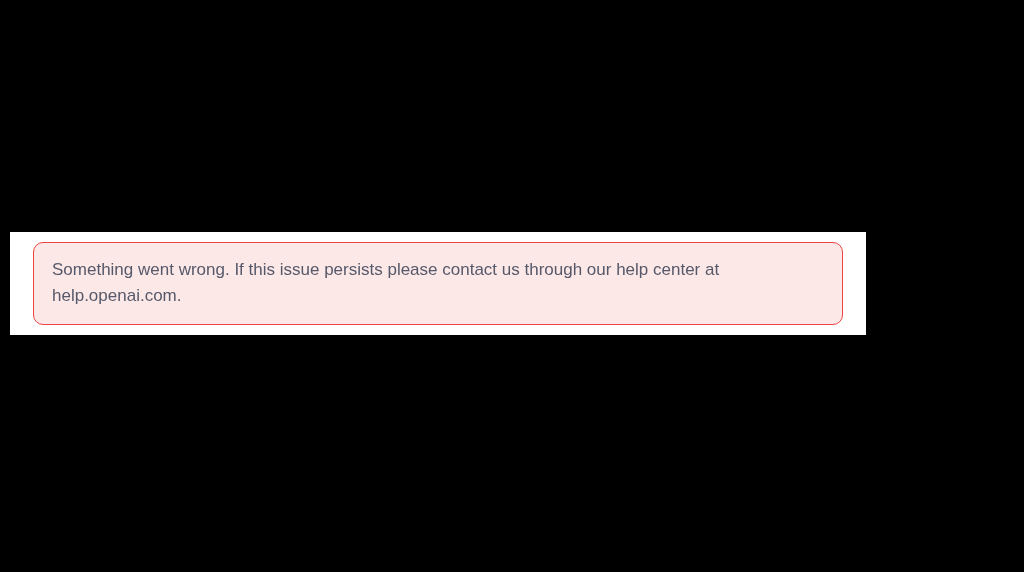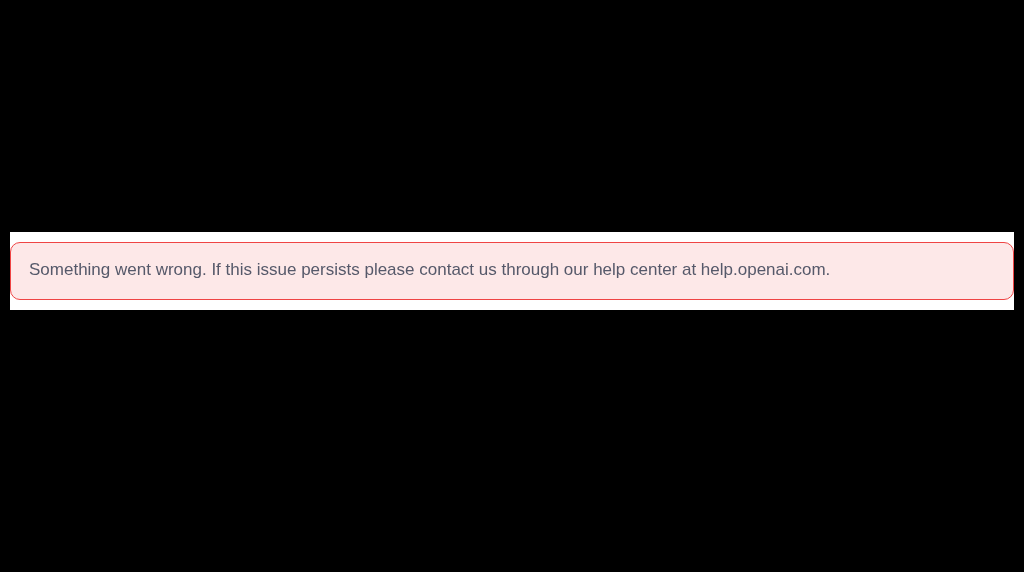--- a/index.html
+++ b/index.html
@@ -12,23 +12,23 @@
       height: 572px;
       background: #000000;
       font-family: -apple-system, BlinkMacSystemFont, "Segoe UI", Helvetica, Arial, sans-serif;
       overflow: hidden;
       position: relative;
     }
     .white-container {
       position: absolute;
       top: 232px;
       left: 10px;
-      width: 1004px;
+      width: 856px;
       background: #ffffff;
-      padding: 10px 0;
+      padding: 10px 23px;
     }
     .error-banner {
       background: #fde8e8;
       border: 1.5px solid #ef4444;
       border-radius: 10px;
       padding: 14px 18px 16px 18px;
     }
     .error-text {
       color: #56596a;
       font-size: 17px;

